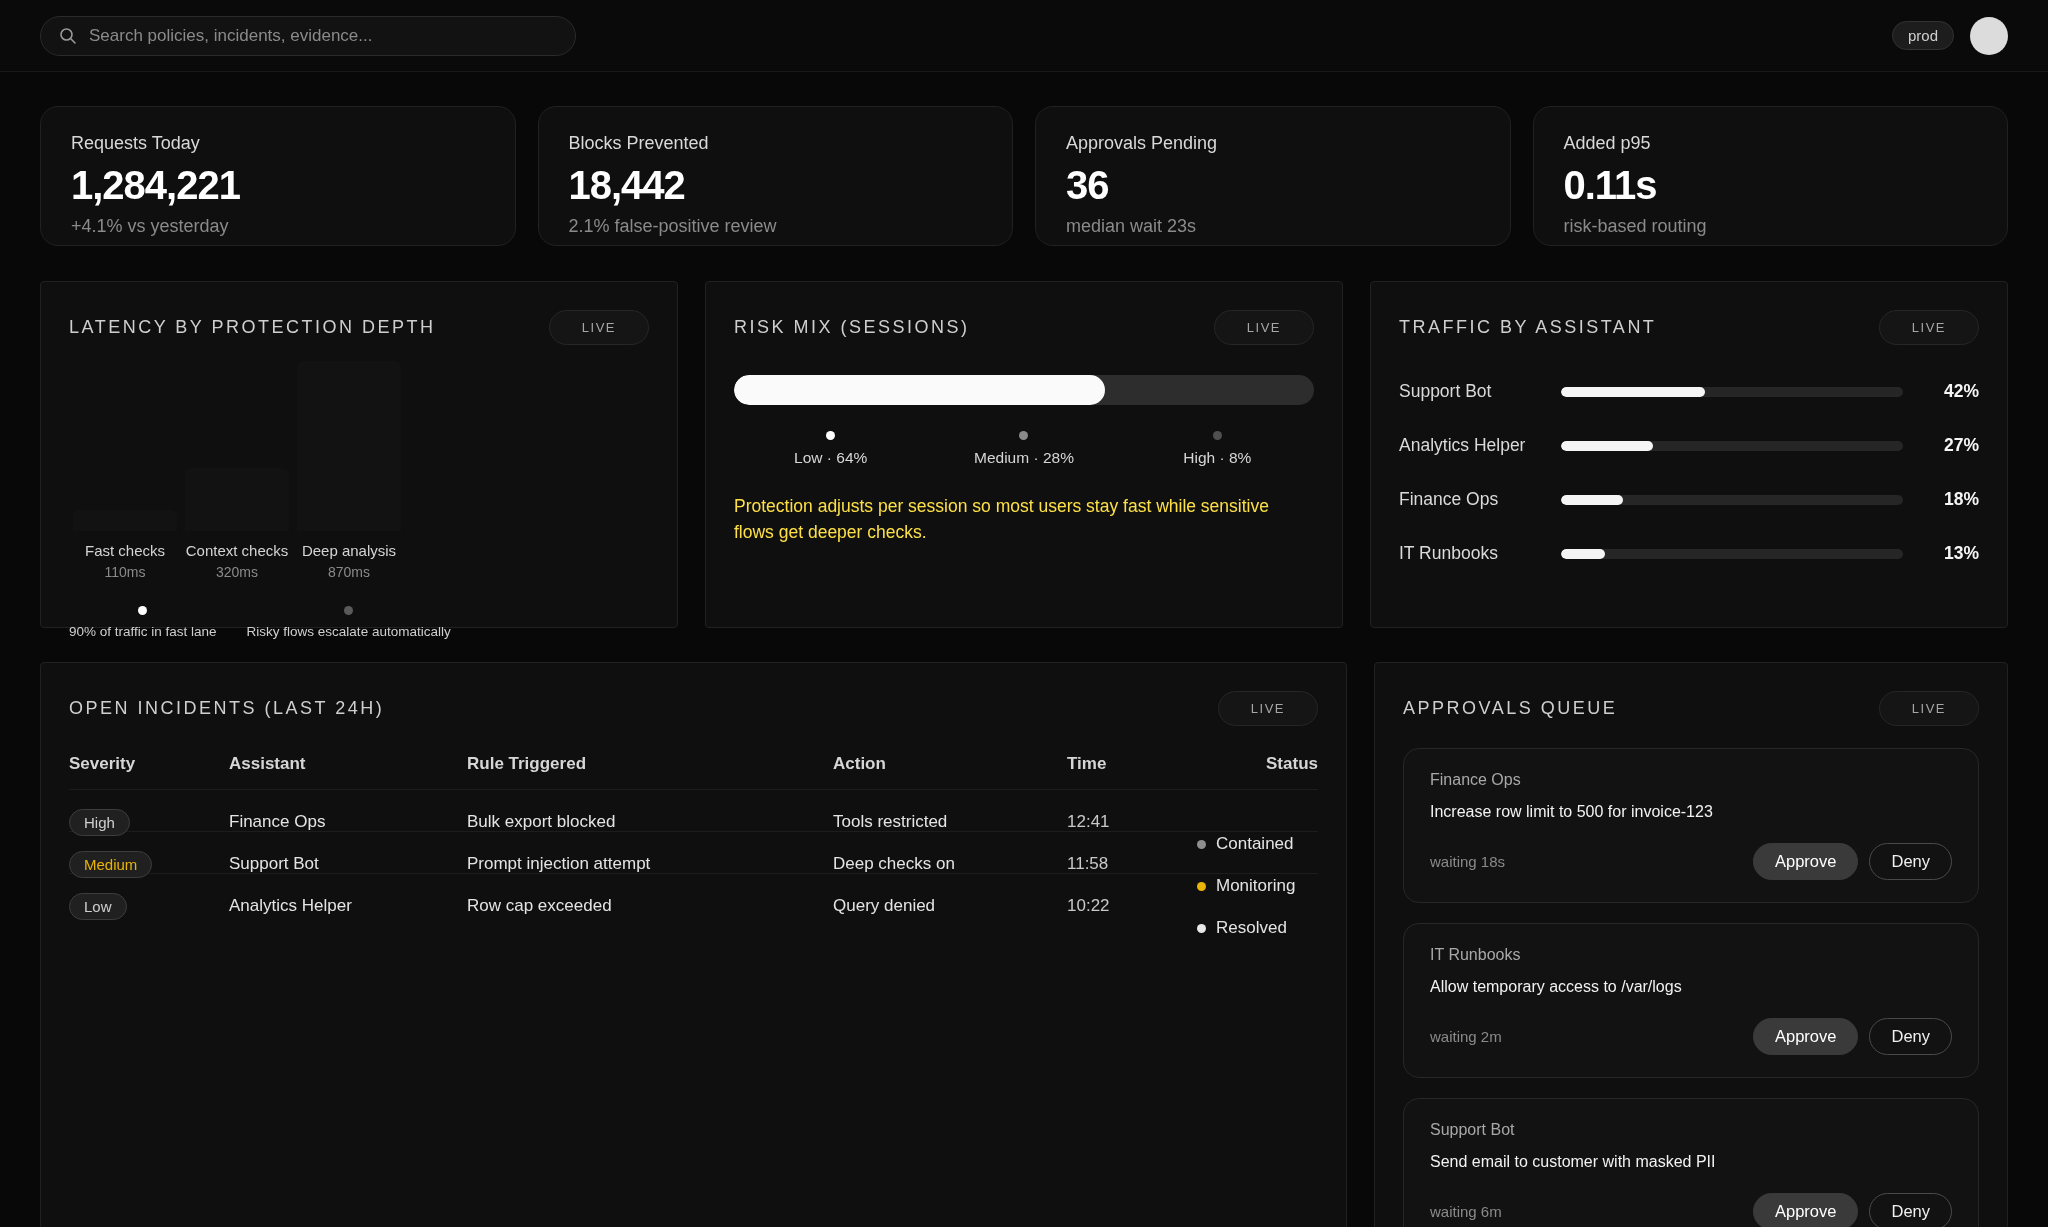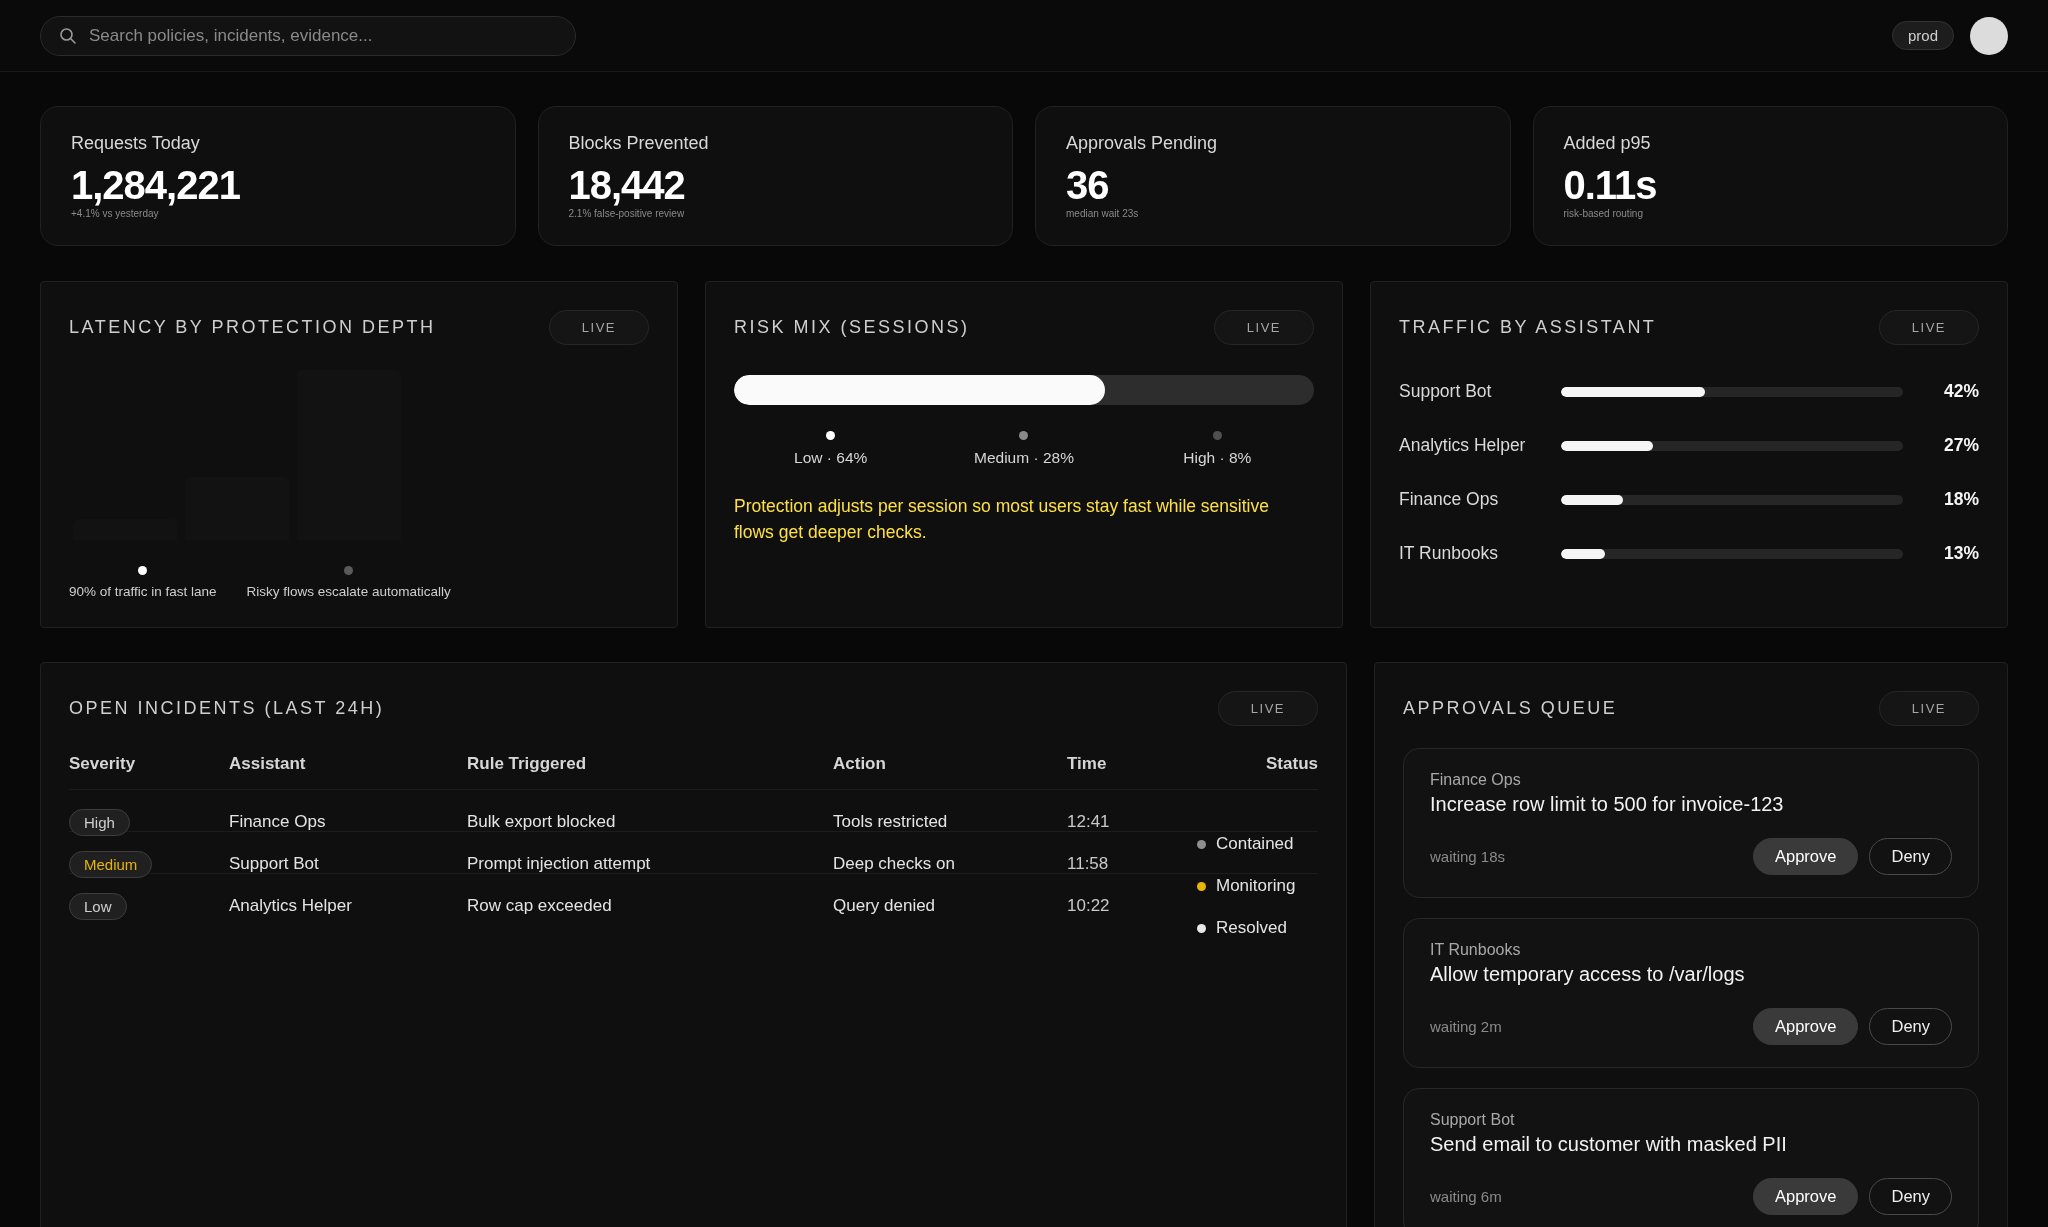--- a/index.html
+++ b/index.html
@@ -20,21 +20,21 @@
   
   .main { padding:34px 40px 28px 40px; }
   .stats-grid { display:grid; grid-template-columns:repeat(4,1fr); gap:22px; }
   .mid-grid { display:grid; grid-template-columns:repeat(3,1fr); gap:27px; margin-top:35px; }
   .bottom-grid { display:grid; grid-template-columns:1307px 1fr; gap:27px; margin-top:34px; }
 
   
   .stat-card { height:140px; background:#0f0f0f; border:1px solid #212121; border-radius:18px; padding:26px 30px; }
   .stat-label { font-size:18px; color:#d9d9d9; }
   .stat-value { font-size:40px; font-weight:bold; letter-spacing:-1px; color:#ffffff; margin-top:9px; }
-  .stat-sub { font-size:10px; color:#8a8a8a; margin-top:0; }
+  .stat-sub { font-size:18px; color:#8a8a8a; margin-top:8px; }
 
   .panel { background:#0f0f0f; border:1px solid #212121; border-radius:4px; padding:28px; display:flex; flex-direction:column; }
   .panel.mid { height:347px; }
   .panel.tall { height:676px; }
   .panel-head { display:flex; align-items:center; justify-content:space-between; }
   .panel-title { font-size:18px; letter-spacing:2.5px; color:#cfcfcf; font-weight:normal; }
   .live-badge { background:#151515; border:1px solid #262626; border-radius:999px; padding:9px 32px; font-size:13px; letter-spacing:1.5px; color:#a6a6a6; cursor:pointer; }
 
   
   .lat-bars { flex:1; display:flex; align-items:flex-end; gap:8px; padding-left:4px; margin-top:16px; }
@@ -73,21 +73,21 @@
   .cell { font-size:17px; color:#e4e4e4; }
   .cell.time { color:#c9c9c9; }
   .cell.right { text-align:right; }
   .sev-badge { display:inline-flex; align-items:center; background:#202020; border:1px solid #3d3d3d; border-radius:999px; padding:4px 14px; font-size:15px; color:#cfcfcf; }
   .status-cell { display:flex; align-items:center; justify-content:flex-start; gap:10px;margin-top:44px; }
 
   
   .appr-list { margin-top:22px; display:flex; flex-direction:column; gap:20px; }
   .appr-card { background:#121212; border:1px solid #272727; border-radius:16px; padding:22px 26px; }
   .appr-assistant { font-size:16px; color:#a8a8a8; }
-  .appr-request { font-size:20px; color:#f2f2f2; margin-top:4px; }
+  .appr-request { font-size:16px; color:#f2f2f2; margin-top:14px; }
   .appr-foot { display:flex; align-items:center; justify-content:space-between; margin-top:22px; }
   .appr-wait { font-size:15px; color:#8a8a8a; }
   .appr-actions { display:flex; gap:11px; }
   .btn { font-family:inherit; font-size:16.5px; border-radius:999px; padding:8px 21px; cursor:pointer; }
   .btn-approve { background:#3a3a3a; border:1px solid #3a3a3a; color:#ffffff; }
   .btn-deny { background:transparent; border:1px solid #4a4a4a; color:#f0f0f0; }
 </style>
 </head>
 <body>
 
@@ -137,20 +137,34 @@
       <div class="panel mid">
         <div class="panel-head">
           <div class="panel-title">LATENCY BY PROTECTION DEPTH</div>
           <div class="live-badge">LIVE</div>
         </div>
         <div class="lat-bars">
           <div class="lat-bar" style="height: 21px; background: rgb(18, 18, 18);"></div>
           <div class="lat-bar" style="height: 63px; background: rgb(18, 18, 18);"></div>
           <div class="lat-bar" style="height: 170px; background: rgb(18, 18, 18);"></div>
         </div>
+        <div class="lat-cols">
+          <div class="lat-col">
+            <div class="lat-col-name">Fast checks</div>
+            <div class="lat-col-ms">110ms</div>
+          </div>
+          <div class="lat-col">
+            <div class="lat-col-name">Context checks</div>
+            <div class="lat-col-ms">320ms</div>
+          </div>
+          <div class="lat-col">
+            <div class="lat-col-name">Deep analysis</div>
+            <div class="lat-col-ms">870ms</div>
+          </div>
+        </div>
         <div class="lat-legend">
           <div class="legend-item">
             <span class="dot" style="background: rgb(255, 255, 255);"></span>
             <span class="legend-label">90% of traffic in fast lane</span>
           </div>
           <div class="legend-item">
             <span class="dot" style="background: rgb(90, 90, 90);"></span>
             <span class="legend-label">Risky flows escalate automatically</span>
           </div>
         </div>

